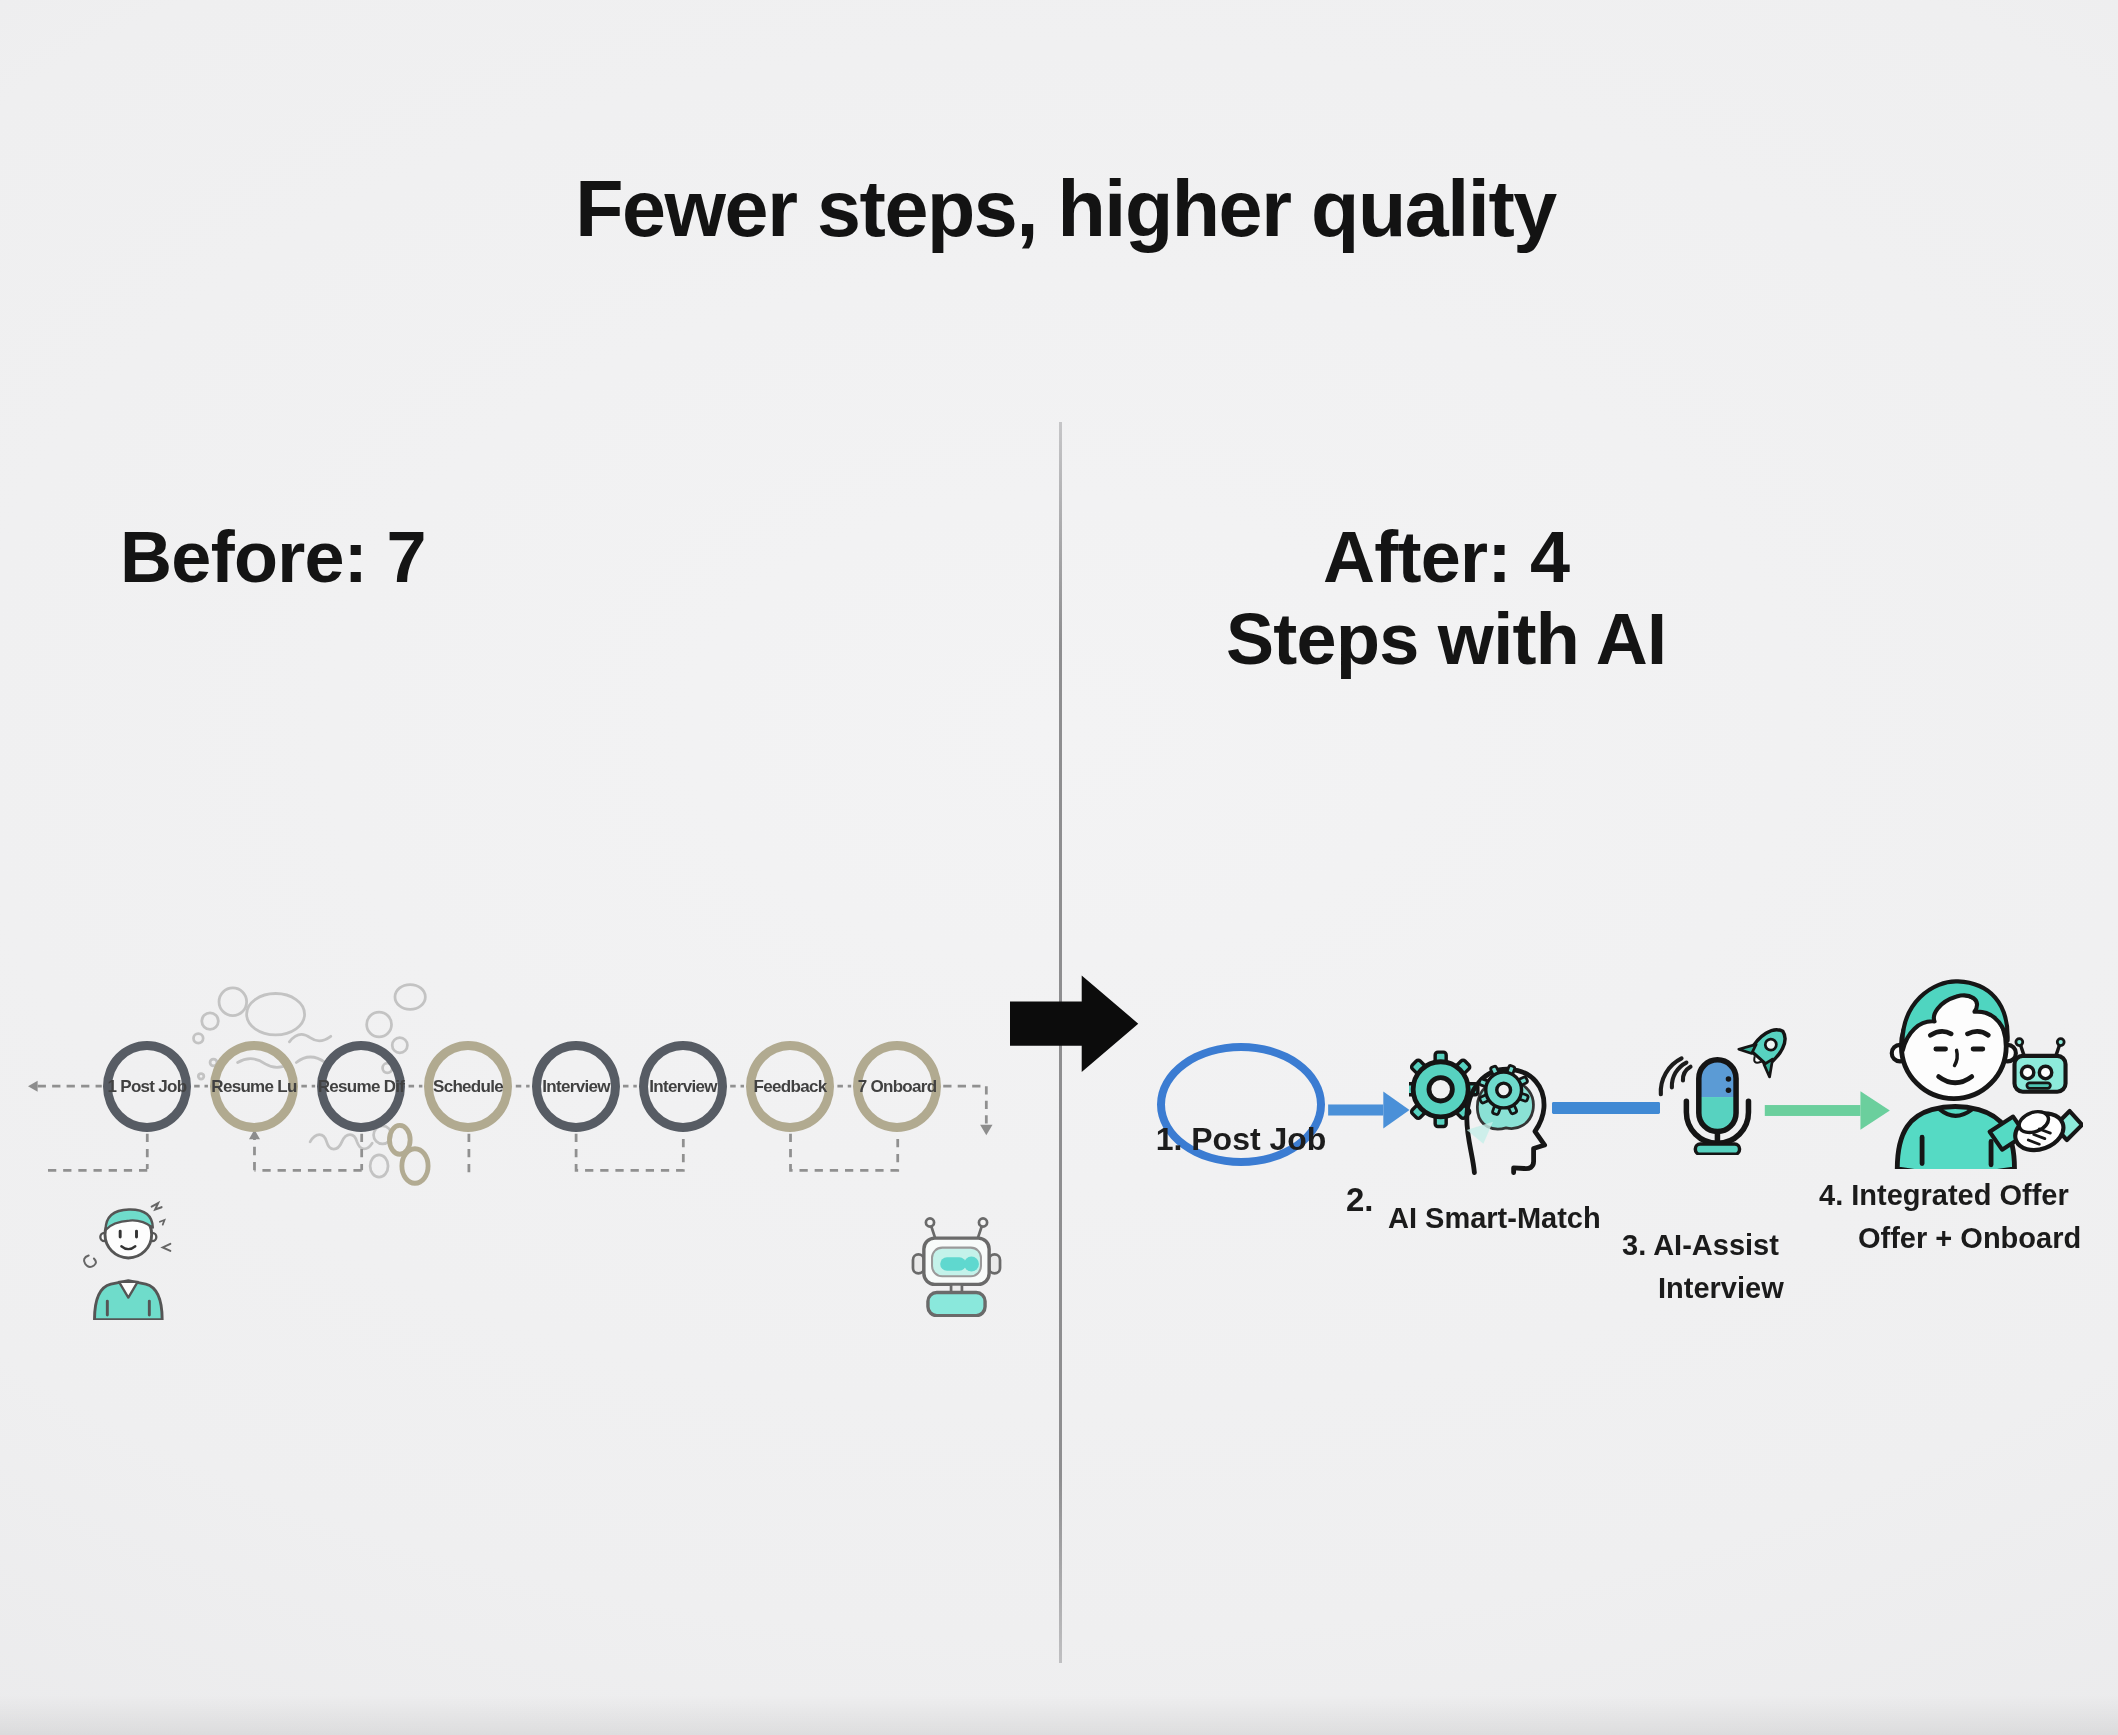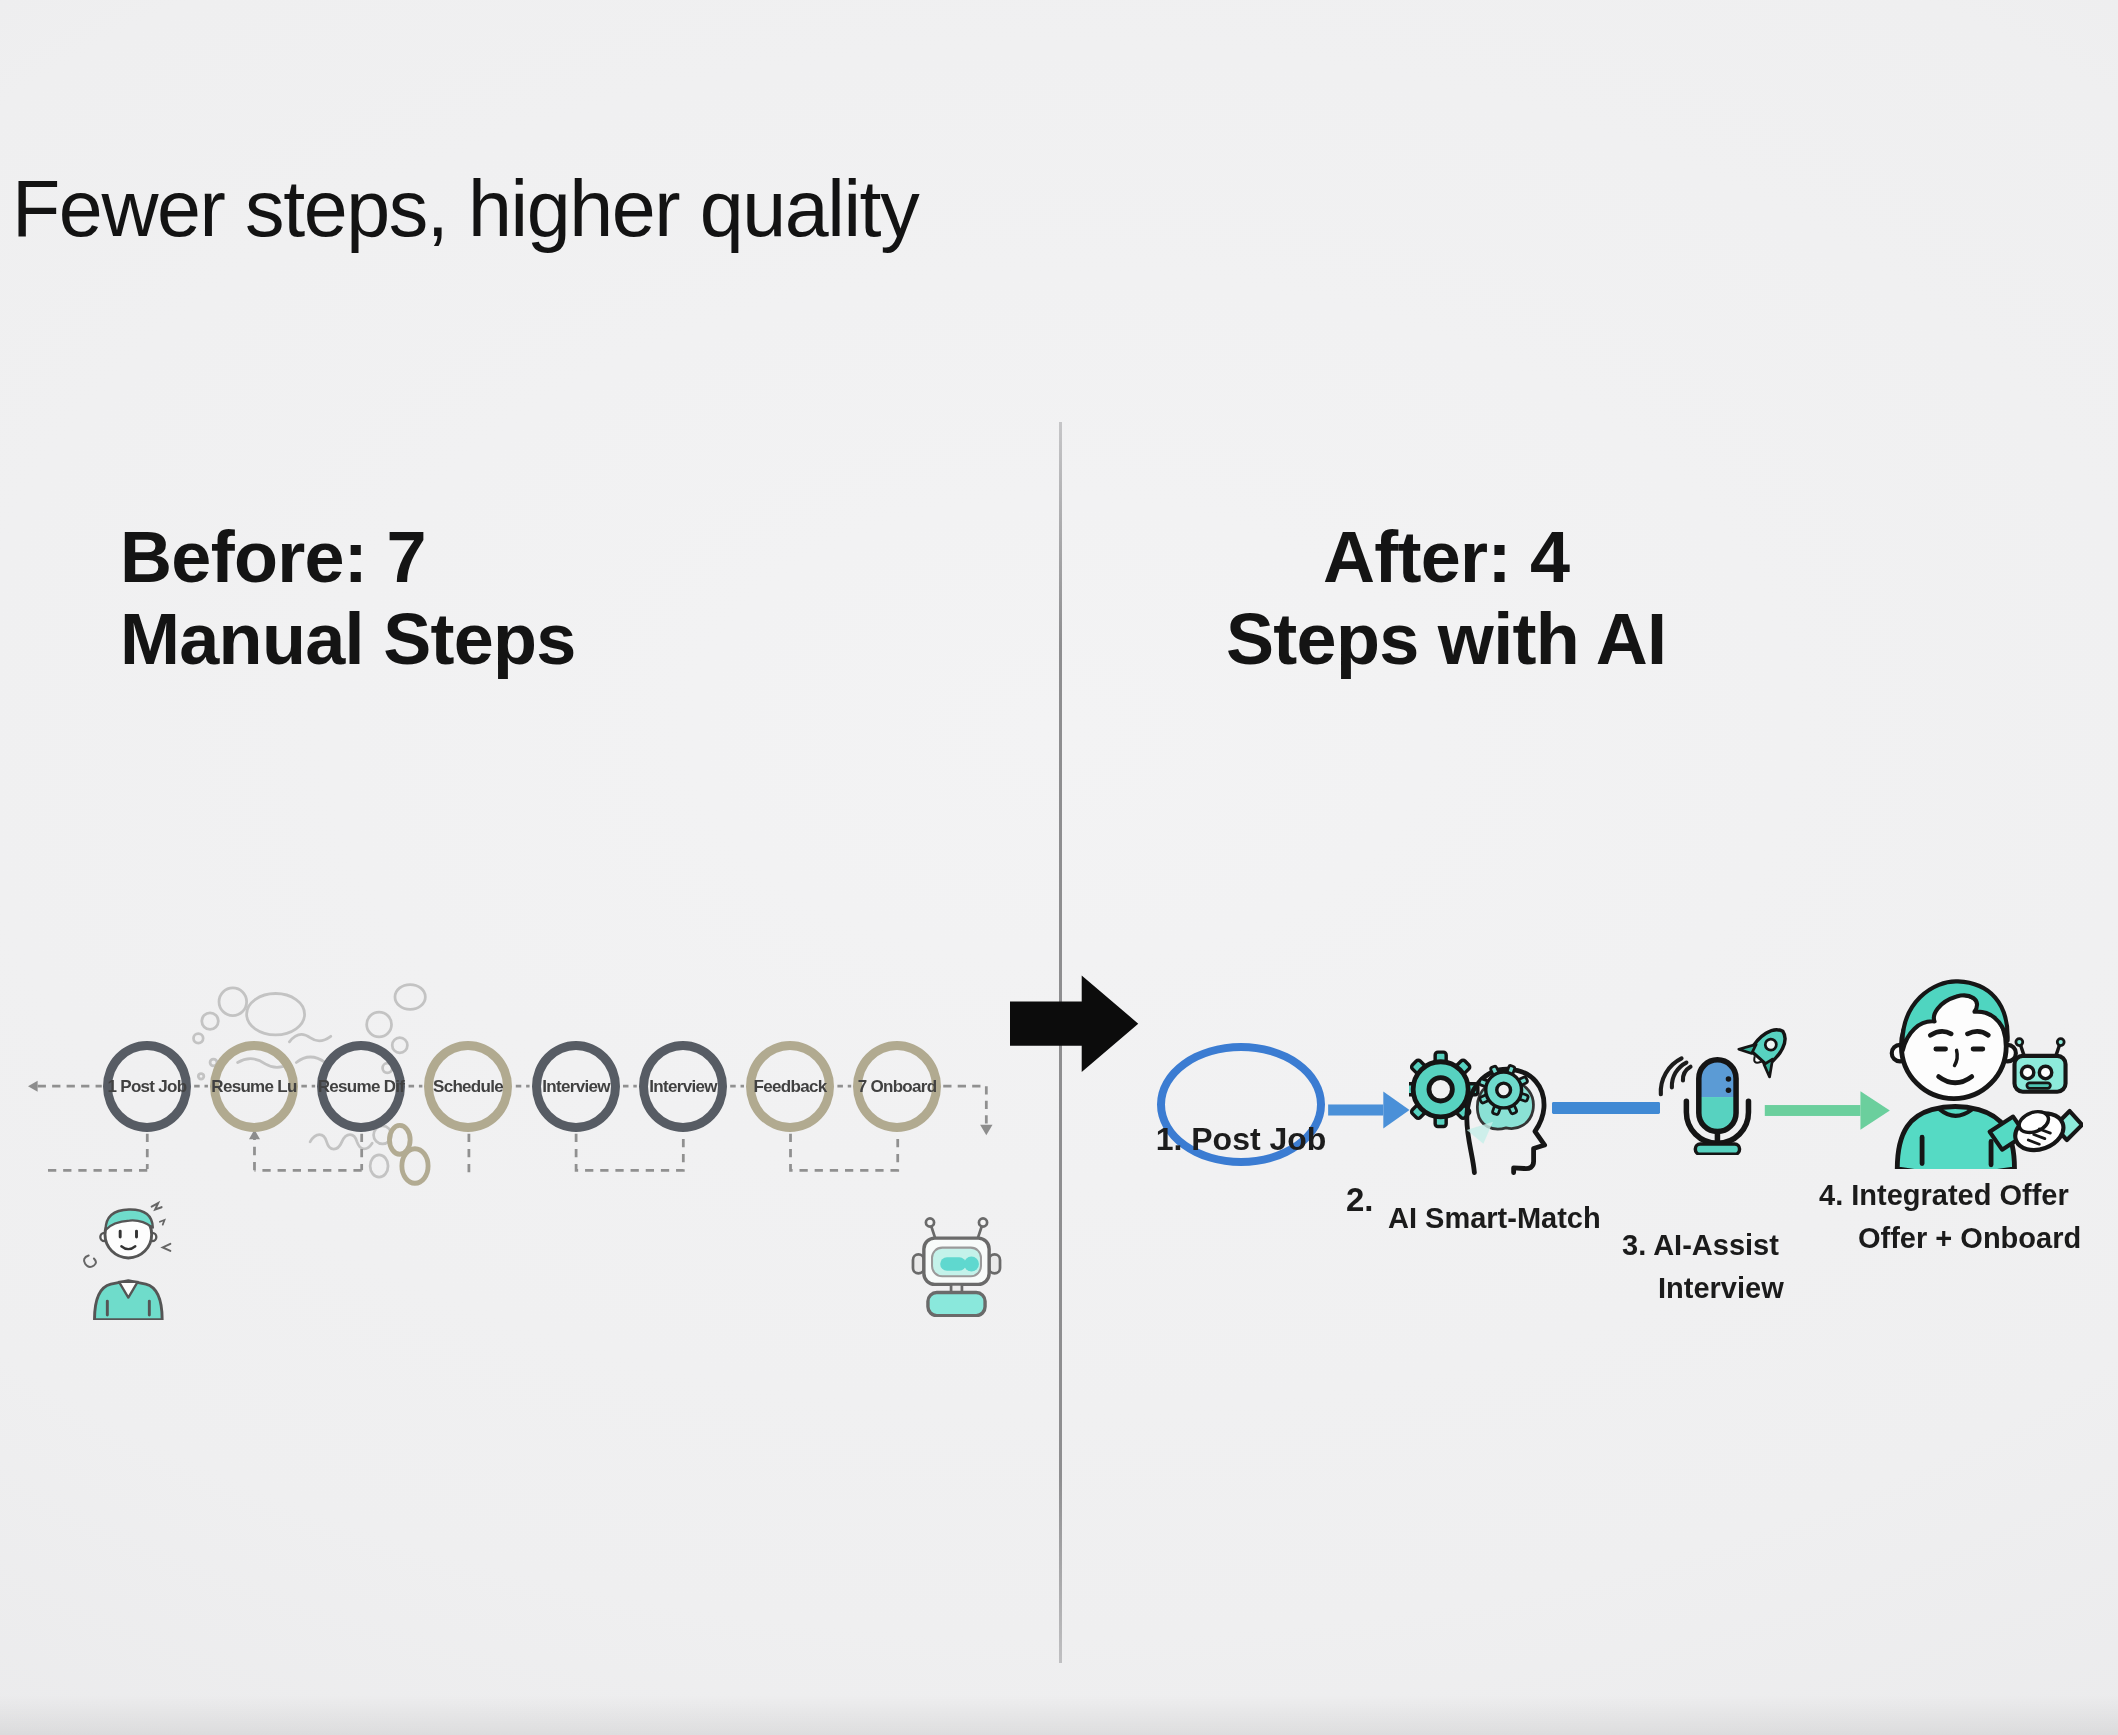--- a/index.html
+++ b/index.html
@@ -4,21 +4,21 @@
 <style>
   html,body{margin:0;padding:0;}
   body{width:2119px;height:1736px;overflow:hidden;
        font-family:"Liberation Sans","DejaVu Sans",sans-serif;}
   .canvas{position:relative;width:2119px;height:1736px;
       background:radial-gradient(125% 95% at 50% 42%, #f3f3f4 0%, #efeff0 55%, #e5e5e7 100%);}
   .canvas::after{content:"";position:absolute;left:0;right:0;bottom:0;height:41px;
       background:linear-gradient(rgba(0,0,0,0), rgba(0,0,0,.07));pointer-events:none;}
   .abs{position:absolute;}
 
-  .title{left:0;right:0;top:163px;text-align:left;font-size:79px;font-weight:400;
+  .title{left:0;right:0;top:163px;text-align:center;font-size:79px;font-weight:700;
          letter-spacing:-1.4px;color:#131313;padding-left:12px;}
   .panel-heading{top:516px;font-size:72px;font-weight:700;line-height:1.14;
          letter-spacing:-0.7px;color:#141414;margin-left:32px;}
   #before-heading{left:88px;}
   #after-heading{left:1194px;text-align:center;}
 
   .divider{left:1059px;top:422px;width:2.8px;height:1241px;
       background:linear-gradient(#c6c6c8, #8e8e90 18%, #8e8e90 85%, #c0c0c2);}
 
   
@@ -48,21 +48,20 @@
 </style>
 </head>
 <body>
 
 <div class="canvas">
 
   <div class="abs title">Fewer steps, higher quality</div>
 
   <div class="abs panel-heading" id="before-heading">
     <div>Before: 7</div>
-    <div>Manual Steps</div>
   </div>
   <div class="abs panel-heading" id="after-heading">
     <div>After: 4</div>
     <div>Steps with AI</div>
   </div>
 
   <div class="abs divider"></div>
 
   <svg class="abs" style="left:1010px;top:974px;" width="131" height="100" viewBox="0 0 190 145">
     <polygon points="0,40 104,40 104,2 186,72 104,142 104,104 0,104" fill="#0c0c0c"></polygon>

